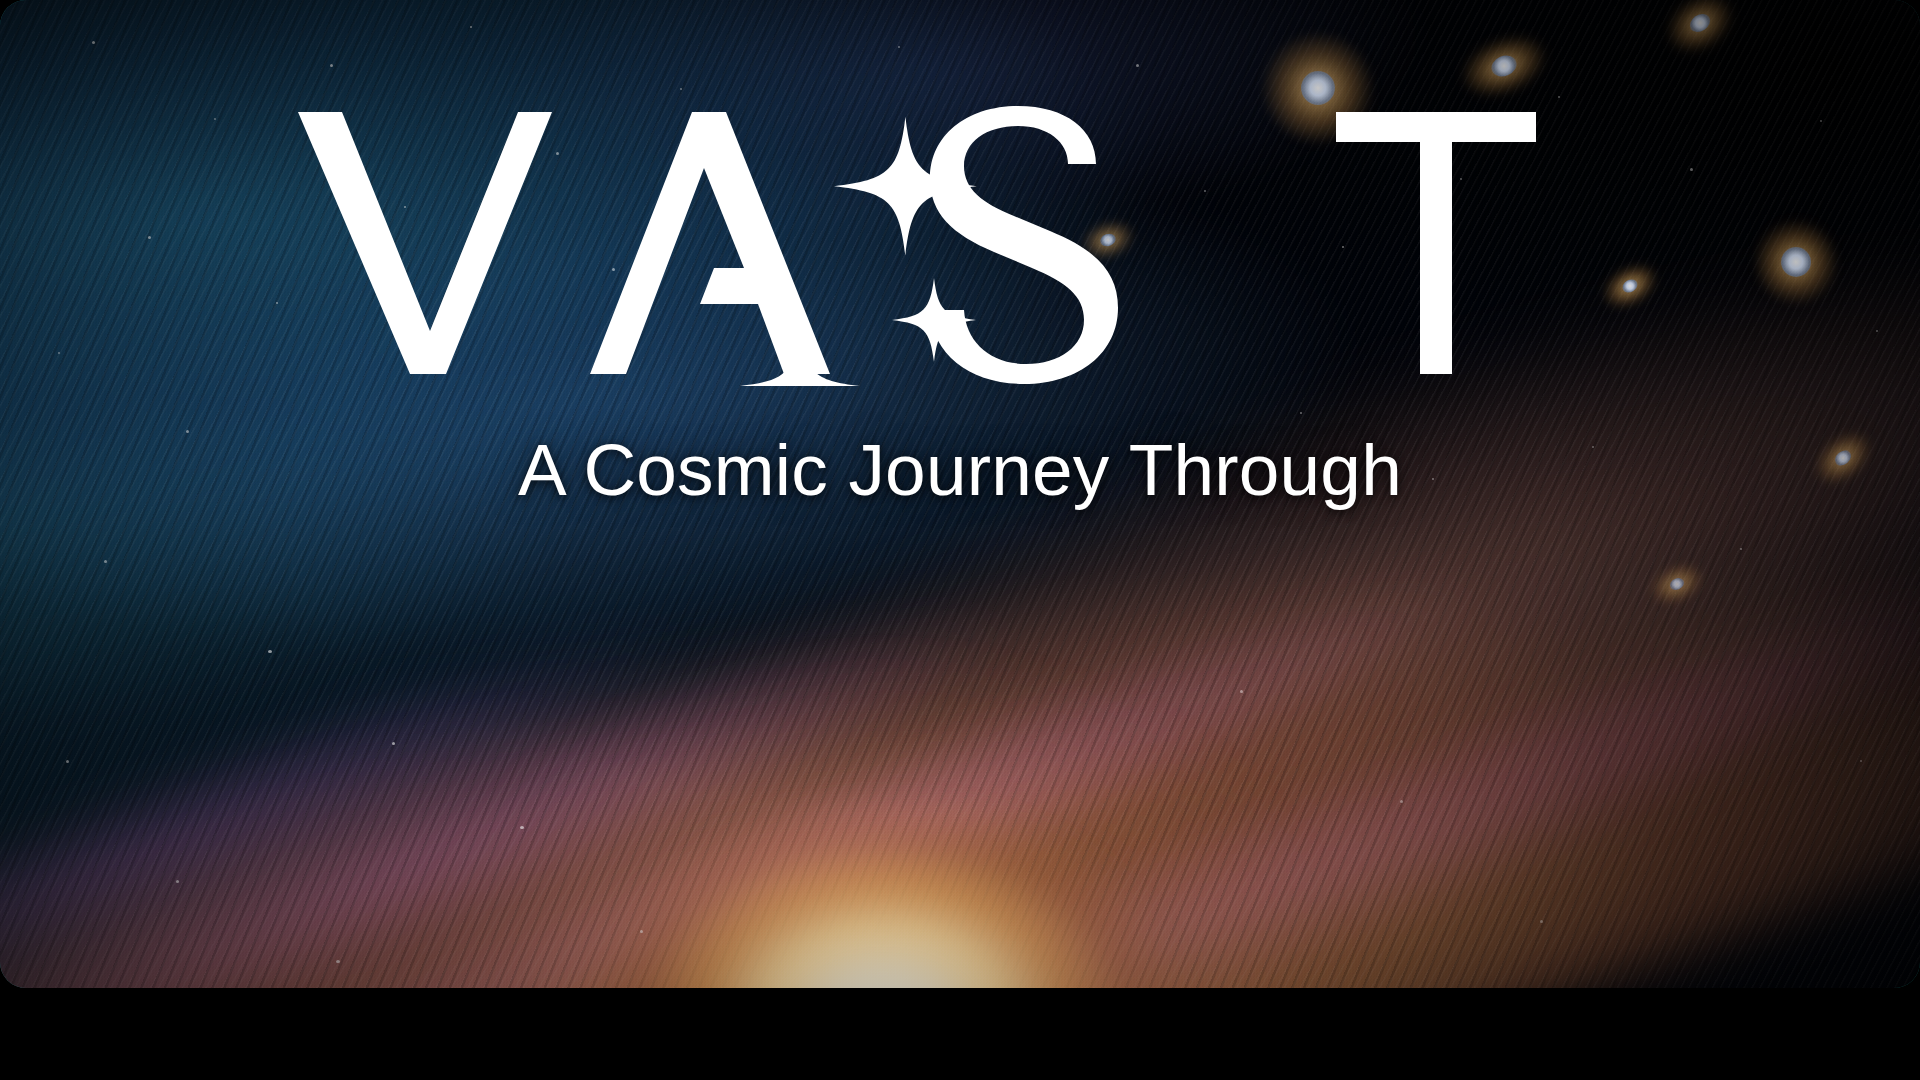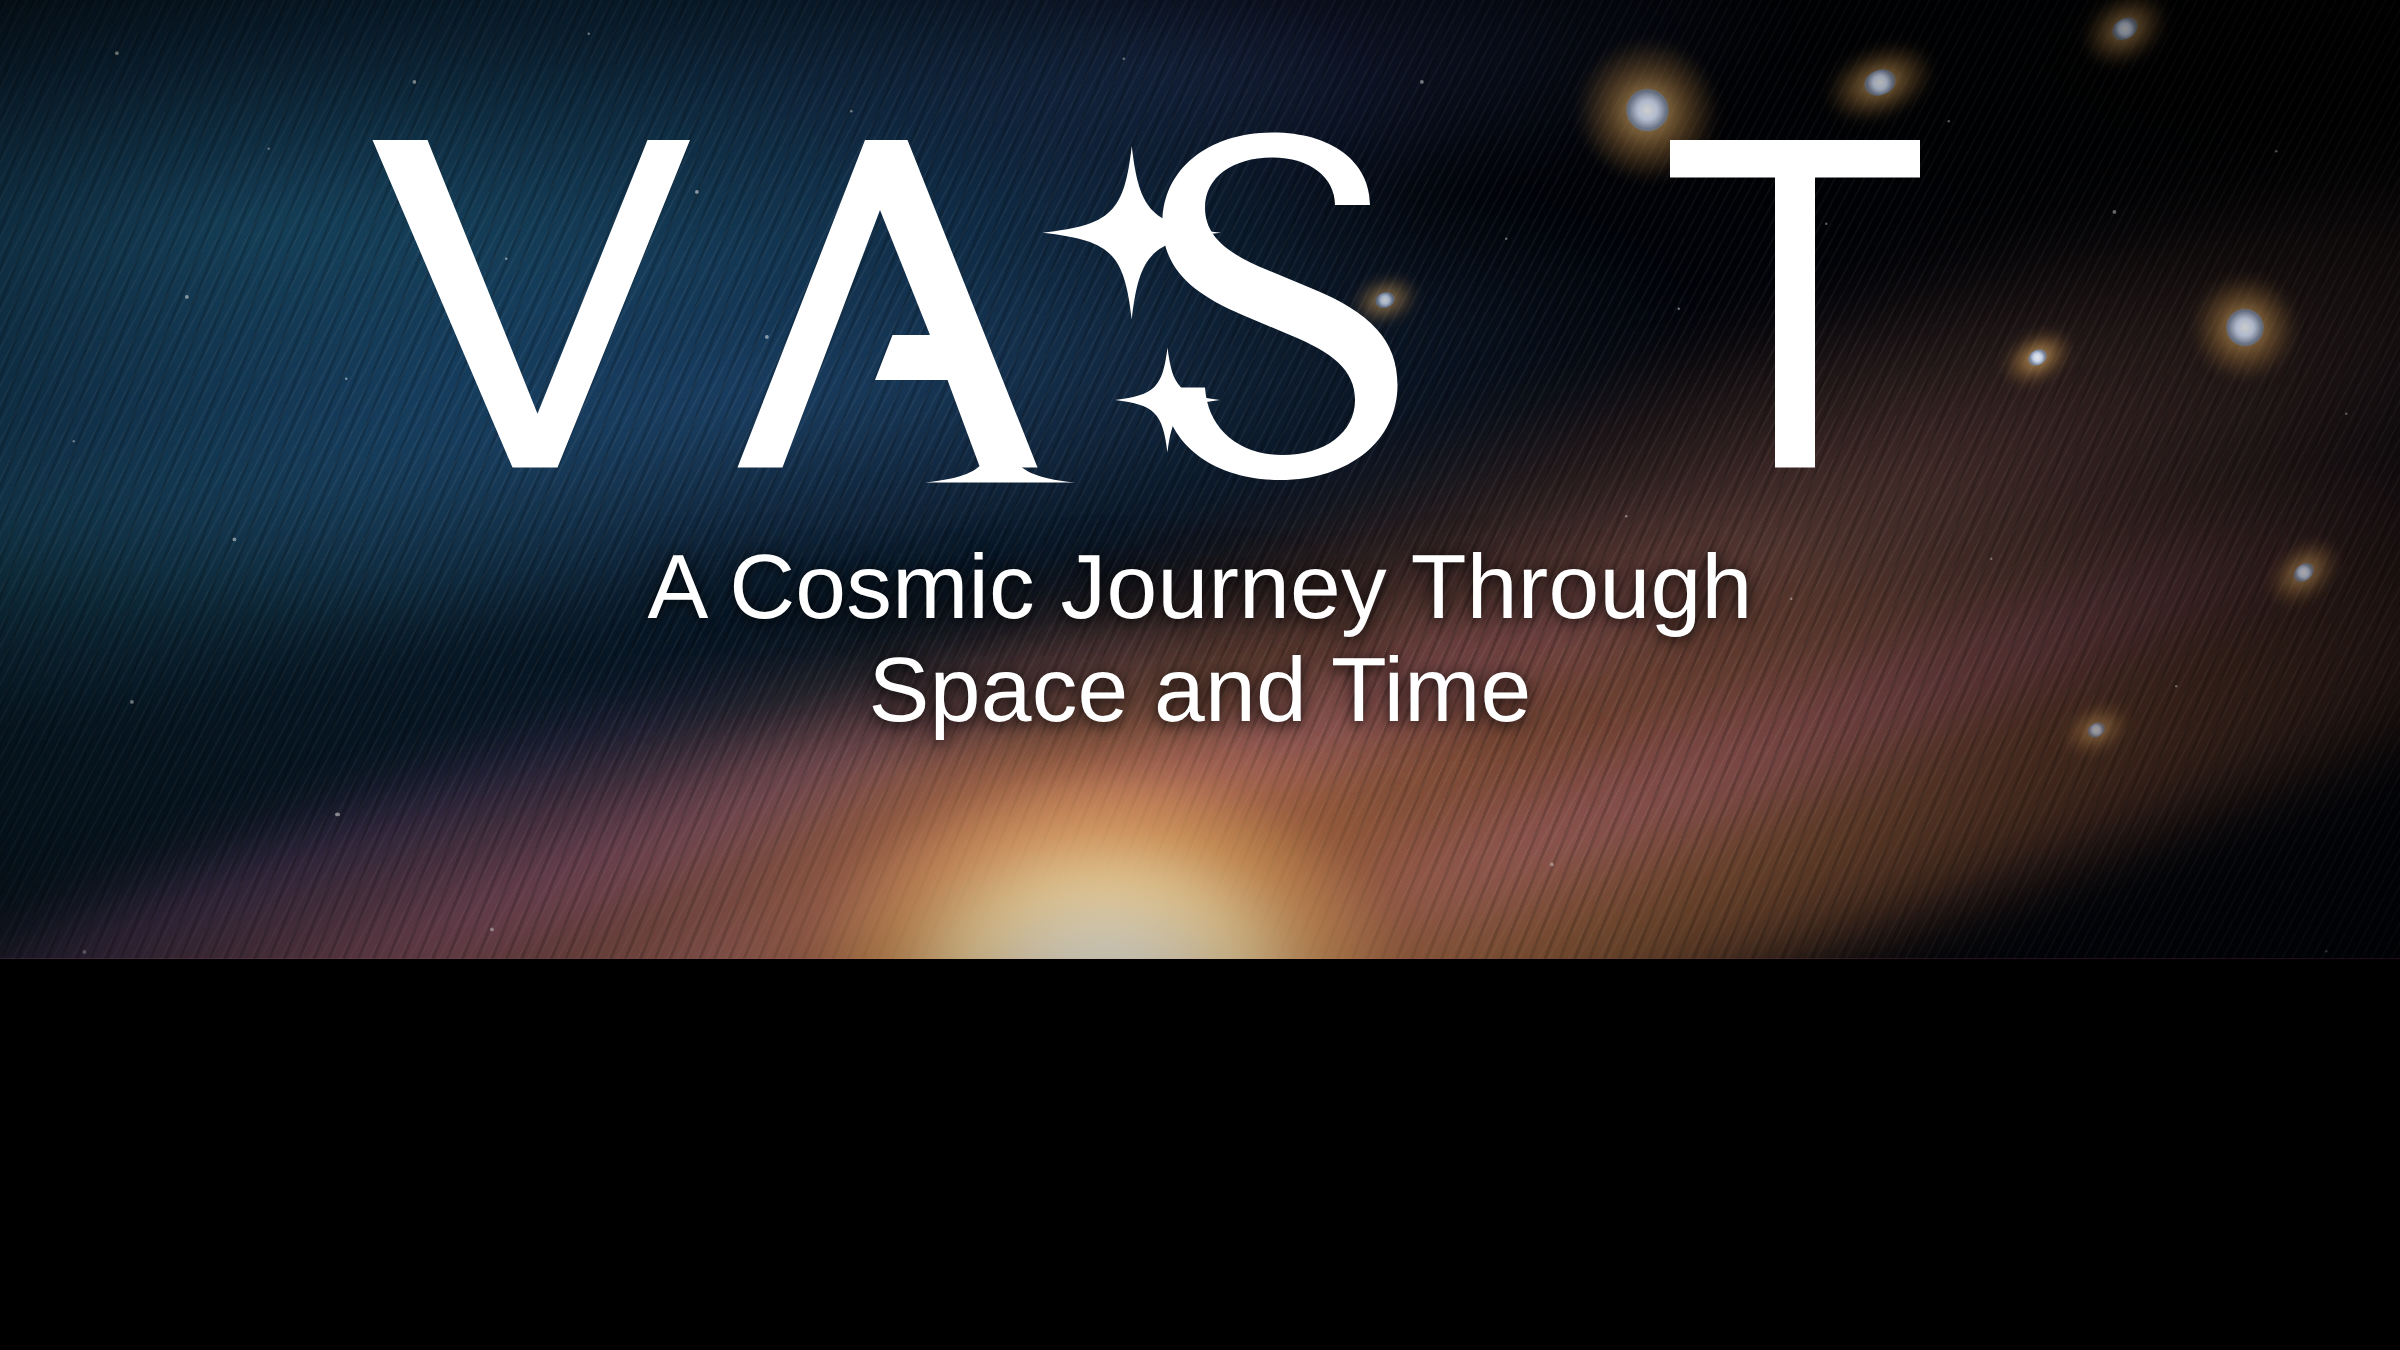--- a/index.html
+++ b/index.html
@@ -1,18 +1,18 @@
 <!DOCTYPE html>
 <html><head>
 <meta charset="utf-8">
 <style>
   html,body{margin:0;padding:0;background:#000;}
   body{width:1920px;height:1080px;overflow:hidden;font-family:"Liberation Sans",sans-serif;}
 
-  .poster{position:relative;width:1920px;height:767px;overflow:hidden;background:#ec4899;}
+  .poster{position:relative;width:1920px;height:988px;overflow:hidden;background:#0f766e;border-radius:26px;}
 
   
   .bg{position:absolute;inset:0;overflow:hidden;}
   .bg-layer{position:absolute;inset:-10%;}
 
   
   .void{
     background:
       radial-gradient(ellipse 70% 60% at 88% 14%, #000000 0%, #000208 45%, rgba(0,2,10,0) 75%),
       radial-gradient(ellipse 85% 70% at 78% 30%, #010207 0%, rgba(1,2,8,0) 70%),
@@ -247,17 +247,16 @@
 
           <path d="M 620 40 C 626 92 636 102 690 108 C 636 114 626 124 620 176 C 614 124 604 114 550 108 C 604 102 614 92 620 40 Z" transform="translate(-17,-20) scale(1.02)"></path>
           <path d="M 650 186 C 654 218 660 224 692 228 C 660 232 654 238 650 270 C 646 238 640 232 608 228 C 640 224 646 218 650 186 Z" transform="translate(-6,-4)"></path>
           <path d="M 520 238 C 525 284 534 293 580 298 C 534 303 525 312 520 358 C 515 312 506 303 460 298 C 506 293 515 284 520 238 Z" transform="translate(-10,-8)"></path>
         </g>
       </svg>
     </div>
 
     <div class="subtitle">
       <div>A Cosmic Journey Through</div>
-      <div>Space and Time</div>
     </div>
 
   </div>
 </div>
 
 </body></html>

